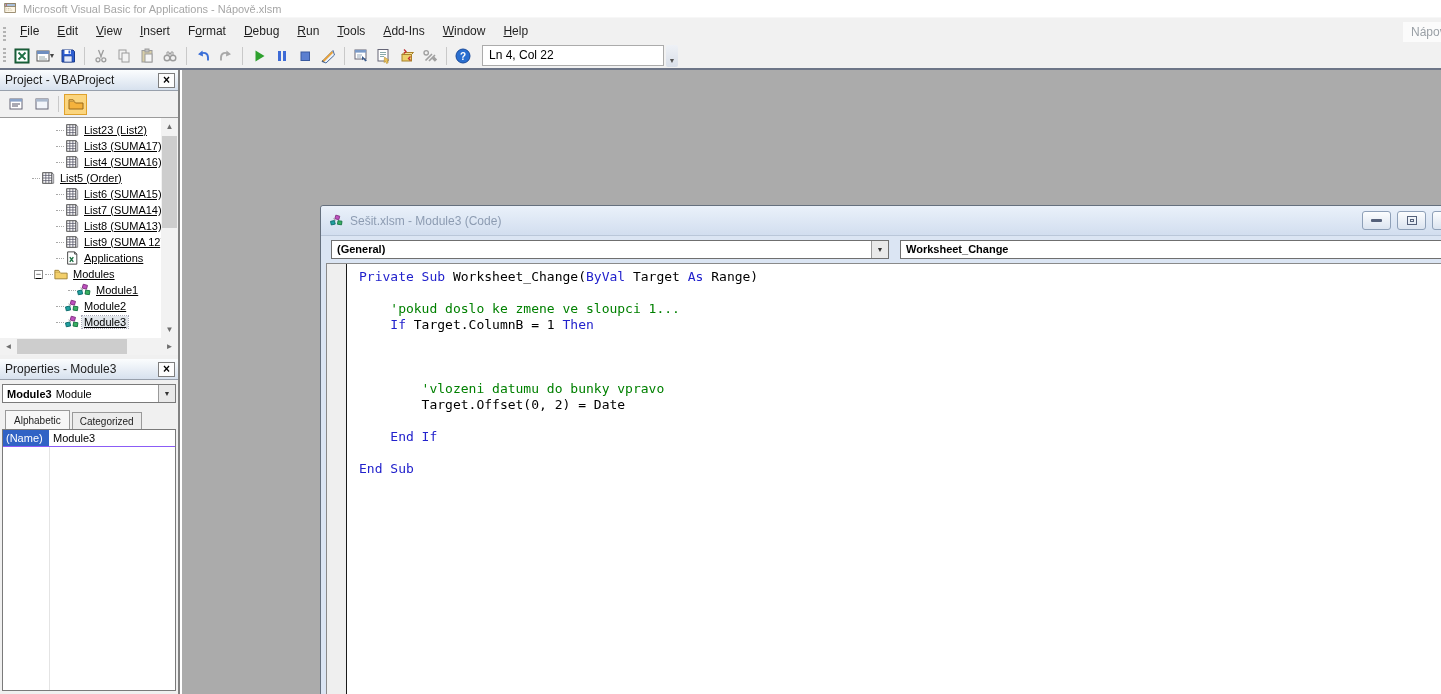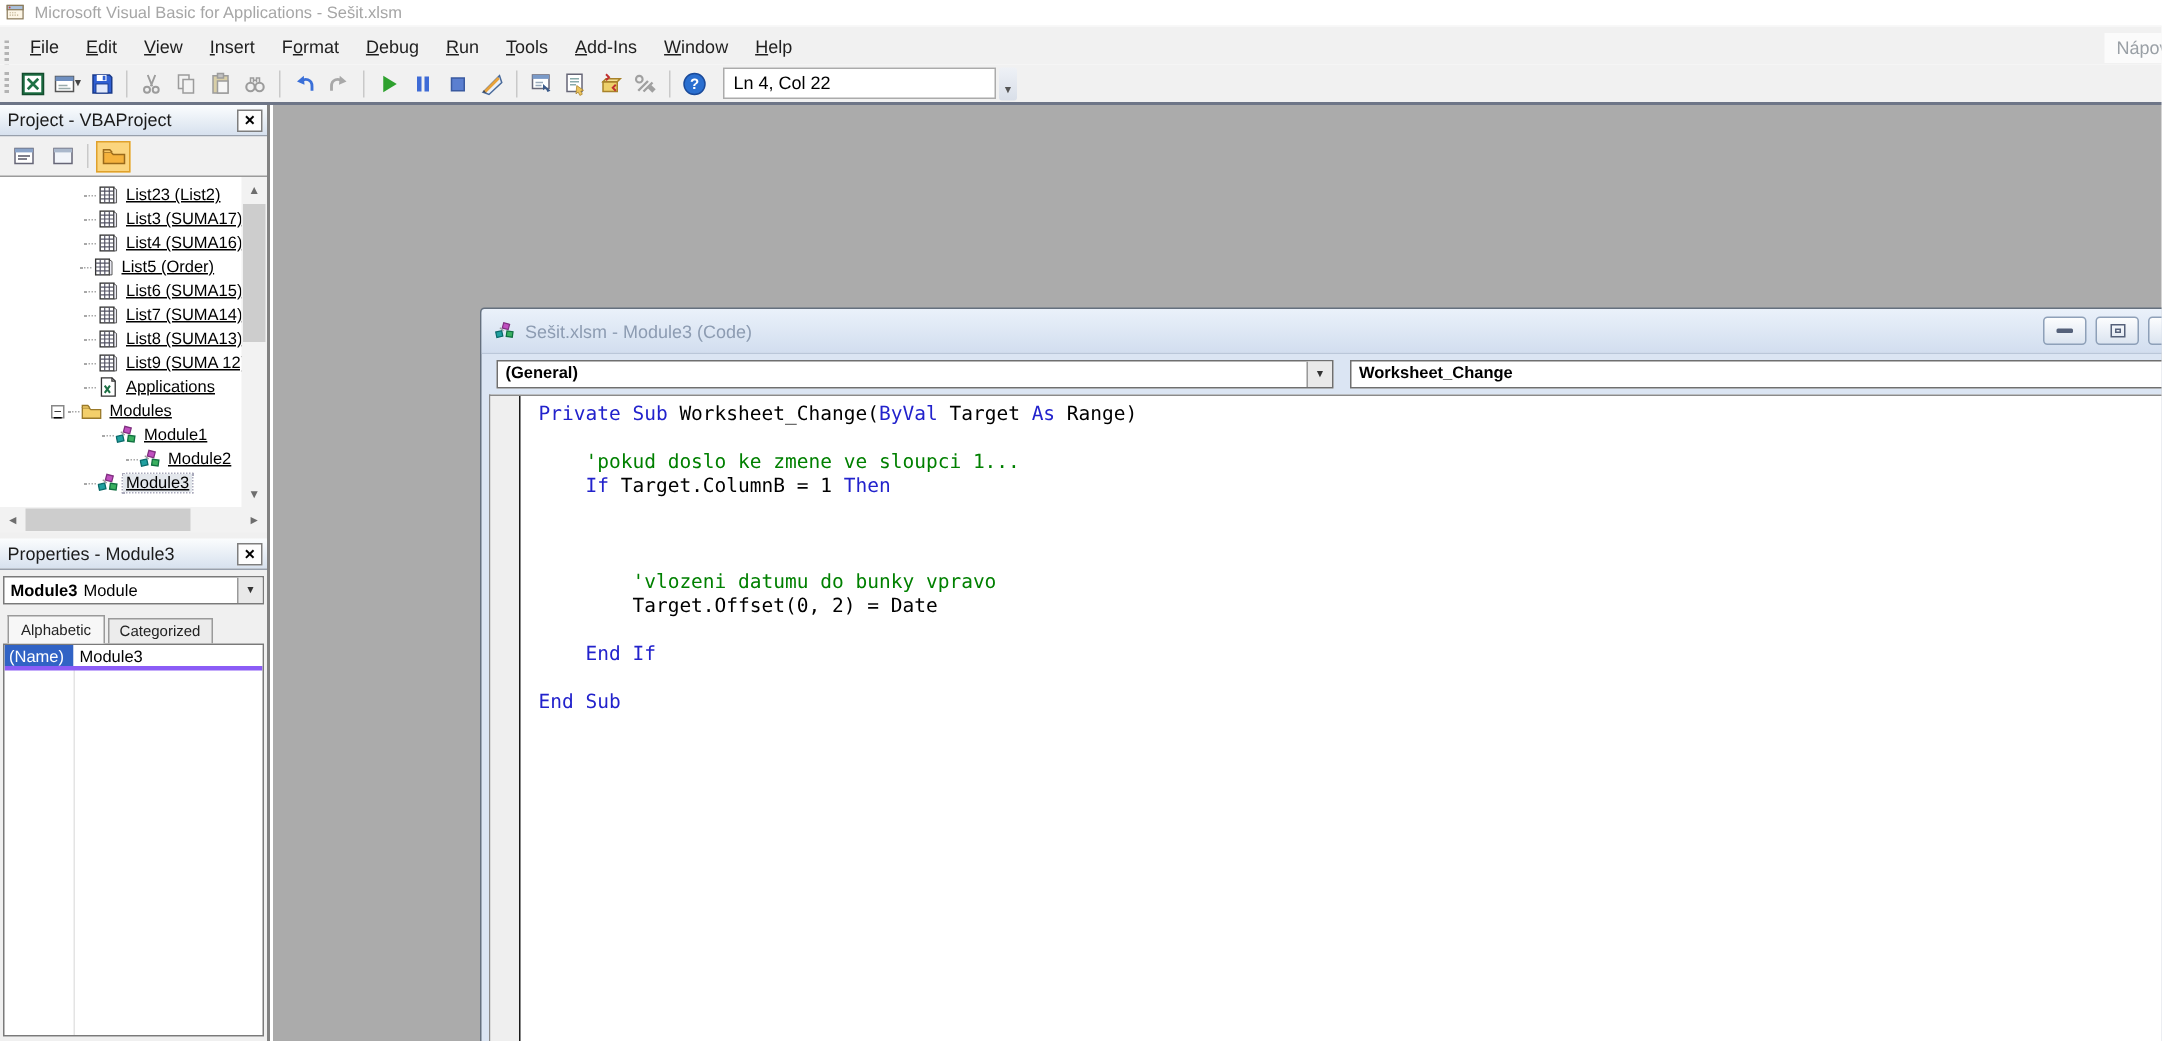--- a/index.html
+++ b/index.html
@@ -82,21 +82,21 @@
     background:#e9e9e9;display:flex;align-items:center;justify-content:center;font-size:7px;color:#333;}
 
   .props-tabs{position:absolute;left:5px;top:337px;height:22px;display:flex;align-items:flex-end;font-size:10px;}
   .tab{padding:3px 7px 2px;border:1px solid #9a9a9a;border-bottom:none;background:#ececec;
     color:#222;margin-right:2px;position:relative;}
   .tab.active{background:#f7f7f7;padding:4px 8px 3px;z-index:2;}
 
   .props-grid{position:absolute;left:2px;right:2px;top:359px;bottom:3px;background:#fff;
     border:1px solid #7a7a7a;overflow:hidden;}
   .grid-divider{position:absolute;left:46px;top:0;bottom:0;width:1px;background:#e4e4e4;}
-  .prop-row{display:flex;height:17px;font-size:11px;border-bottom:3px solid #8b5cf6;position:relative;z-index:1;}
+  .prop-row{display:flex;height:17px;font-size:11px;border-bottom:1px solid #8b5cf6;position:relative;z-index:1;}
   .prop-key{width:46px;background:#3163c5;color:#fff;padding:2px 2px 0 3px;flex:none;}
   .prop-val{padding:2px 4px 0;color:#000;background:#fff;flex:1;}
 
   
   .mdi{position:absolute;left:182px;top:70px;width:1259px;height:624px;background:#ababab;overflow:hidden;}
   .code-window{position:absolute;left:138px;top:135px;width:1150px;height:600px;
     background:#dbe5f3;border:1px solid #65707e;border-radius:3px 3px 0 0;}
   .cw-titlebar{height:30px;display:flex;align-items:center;gap:7px;padding:0 8px 0 9px;
     background:linear-gradient(#eaf1fa,#d2deef);border-bottom:1px solid #bac7d9;border-radius:3px 3px 0 0;}
   .cw-title{font-size:12px;color:#8d9cb2;white-space:nowrap;}
@@ -129,21 +129,21 @@
 
 <div class="titlebar">
   <span class="ico small">
       <svg viewBox="0 0 16 16">
         <rect x="1" y="2" width="13" height="11" fill="#fdf6e6" stroke="#8a7a5a"></rect>
         <rect x="1" y="2" width="13" height="3.5" fill="#a9c0dc" stroke="#8a7a5a"></rect>
         <circle cx="3" cy="3.7" r="0.8" fill="#c94040"></circle>
         <path d="M3 8h6M3 10h8" stroke="#bcae8c" stroke-dasharray="1 1"></path>
       </svg>
     </span>
-  <span class="title">Microsoft Visual Basic for Applications - Sešit.xlsm</span>
+  <span class="title">Microsoft Visual Basic for Applications - Nápově.xlsm</span>
 </div>
 
 <div class="menubar">
   <span class="grip"></span>
   <span class="menu-items" id="menu-items">
       <span class="menu-item"><u>F</u>ile</span>
       <span class="menu-item"><u>E</u>dit</span>
       <span class="menu-item"><u>V</u>iew</span>
       <span class="menu-item"><u>I</u>nsert</span>
       <span class="menu-item">F<u>o</u>rmat</span>
@@ -390,21 +390,21 @@
           <span class="conn"></span>
           <span class="ico">
             <svg viewBox="0 0 16 16">
               <rect x="2" y="2" width="10.5" height="12" fill="#fff" stroke="#333"></rect>
               <path d="M2 5h10.5M2 8h10.5M2 11h10.5M5.5 2v12M9 2v12" stroke="#556" stroke-width="0.9"></path>
               <path d="M12.5 2.5l2 1.3V14h-2z" fill="#e8e8f0" stroke="#333" stroke-width="0.6"></path>
             </svg>
           </span>
           <span class="tree-label">List4 (SUMA16)</span>
         </div>
-        <div class="tree-row" style="padding-left: 53px;">
+        <div class="tree-row" style="padding-left: 32px;">
           <span class="conn"></span>
           <span class="ico">
             <svg viewBox="0 0 16 16">
               <rect x="2" y="2" width="10.5" height="12" fill="#fff" stroke="#333"></rect>
               <path d="M2 5h10.5M2 8h10.5M2 11h10.5M5.5 2v12M9 2v12" stroke="#556" stroke-width="0.9"></path>
               <path d="M12.5 2.5l2 1.3V14h-2z" fill="#e8e8f0" stroke="#333" stroke-width="0.6"></path>
             </svg>
           </span>
           <span class="tree-label">List5 (Order)</span>
         </div>
@@ -479,21 +479,21 @@
           <span class="ico">
             <svg viewBox="0 0 16 16">
               <rect x="1" y="8.5" width="5" height="4.5" fill="#20a0a0" stroke="#0a6a6a" transform="rotate(-12 3.5 10.7)"></rect>
               <rect x="6.5" y="2" width="5" height="4.5" fill="#c050c0" stroke="#803080" transform="rotate(15 9 4.2)"></rect>
               <rect x="9.5" y="8.5" width="5" height="4.5" fill="#3ab060" stroke="#107040" transform="rotate(8 12 10.7)"></rect>
               <path d="M4 5.5l3 2.5" stroke="#999"></path>
             </svg>
           </span>
           <span class="tree-label">Module1</span>
         </div>
-        <div class="tree-row" style="padding-left: 84px; align-items: center;">
+        <div class="tree-row" style="padding-left: 56px; align-items: center;">
           <span class="conn"></span>
           <span class="ico">
             <svg viewBox="0 0 16 16">
               <rect x="1" y="8.5" width="5" height="4.5" fill="#20a0a0" stroke="#0a6a6a" transform="rotate(-12 3.5 10.7)"></rect>
               <rect x="6.5" y="2" width="5" height="4.5" fill="#c050c0" stroke="#803080" transform="rotate(15 9 4.2)"></rect>
               <rect x="9.5" y="8.5" width="5" height="4.5" fill="#3ab060" stroke="#107040" transform="rotate(8 12 10.7)"></rect>
               <path d="M4 5.5l3 2.5" stroke="#999"></path>
             </svg>
           </span>
           <span class="tree-label">Module2</span>

